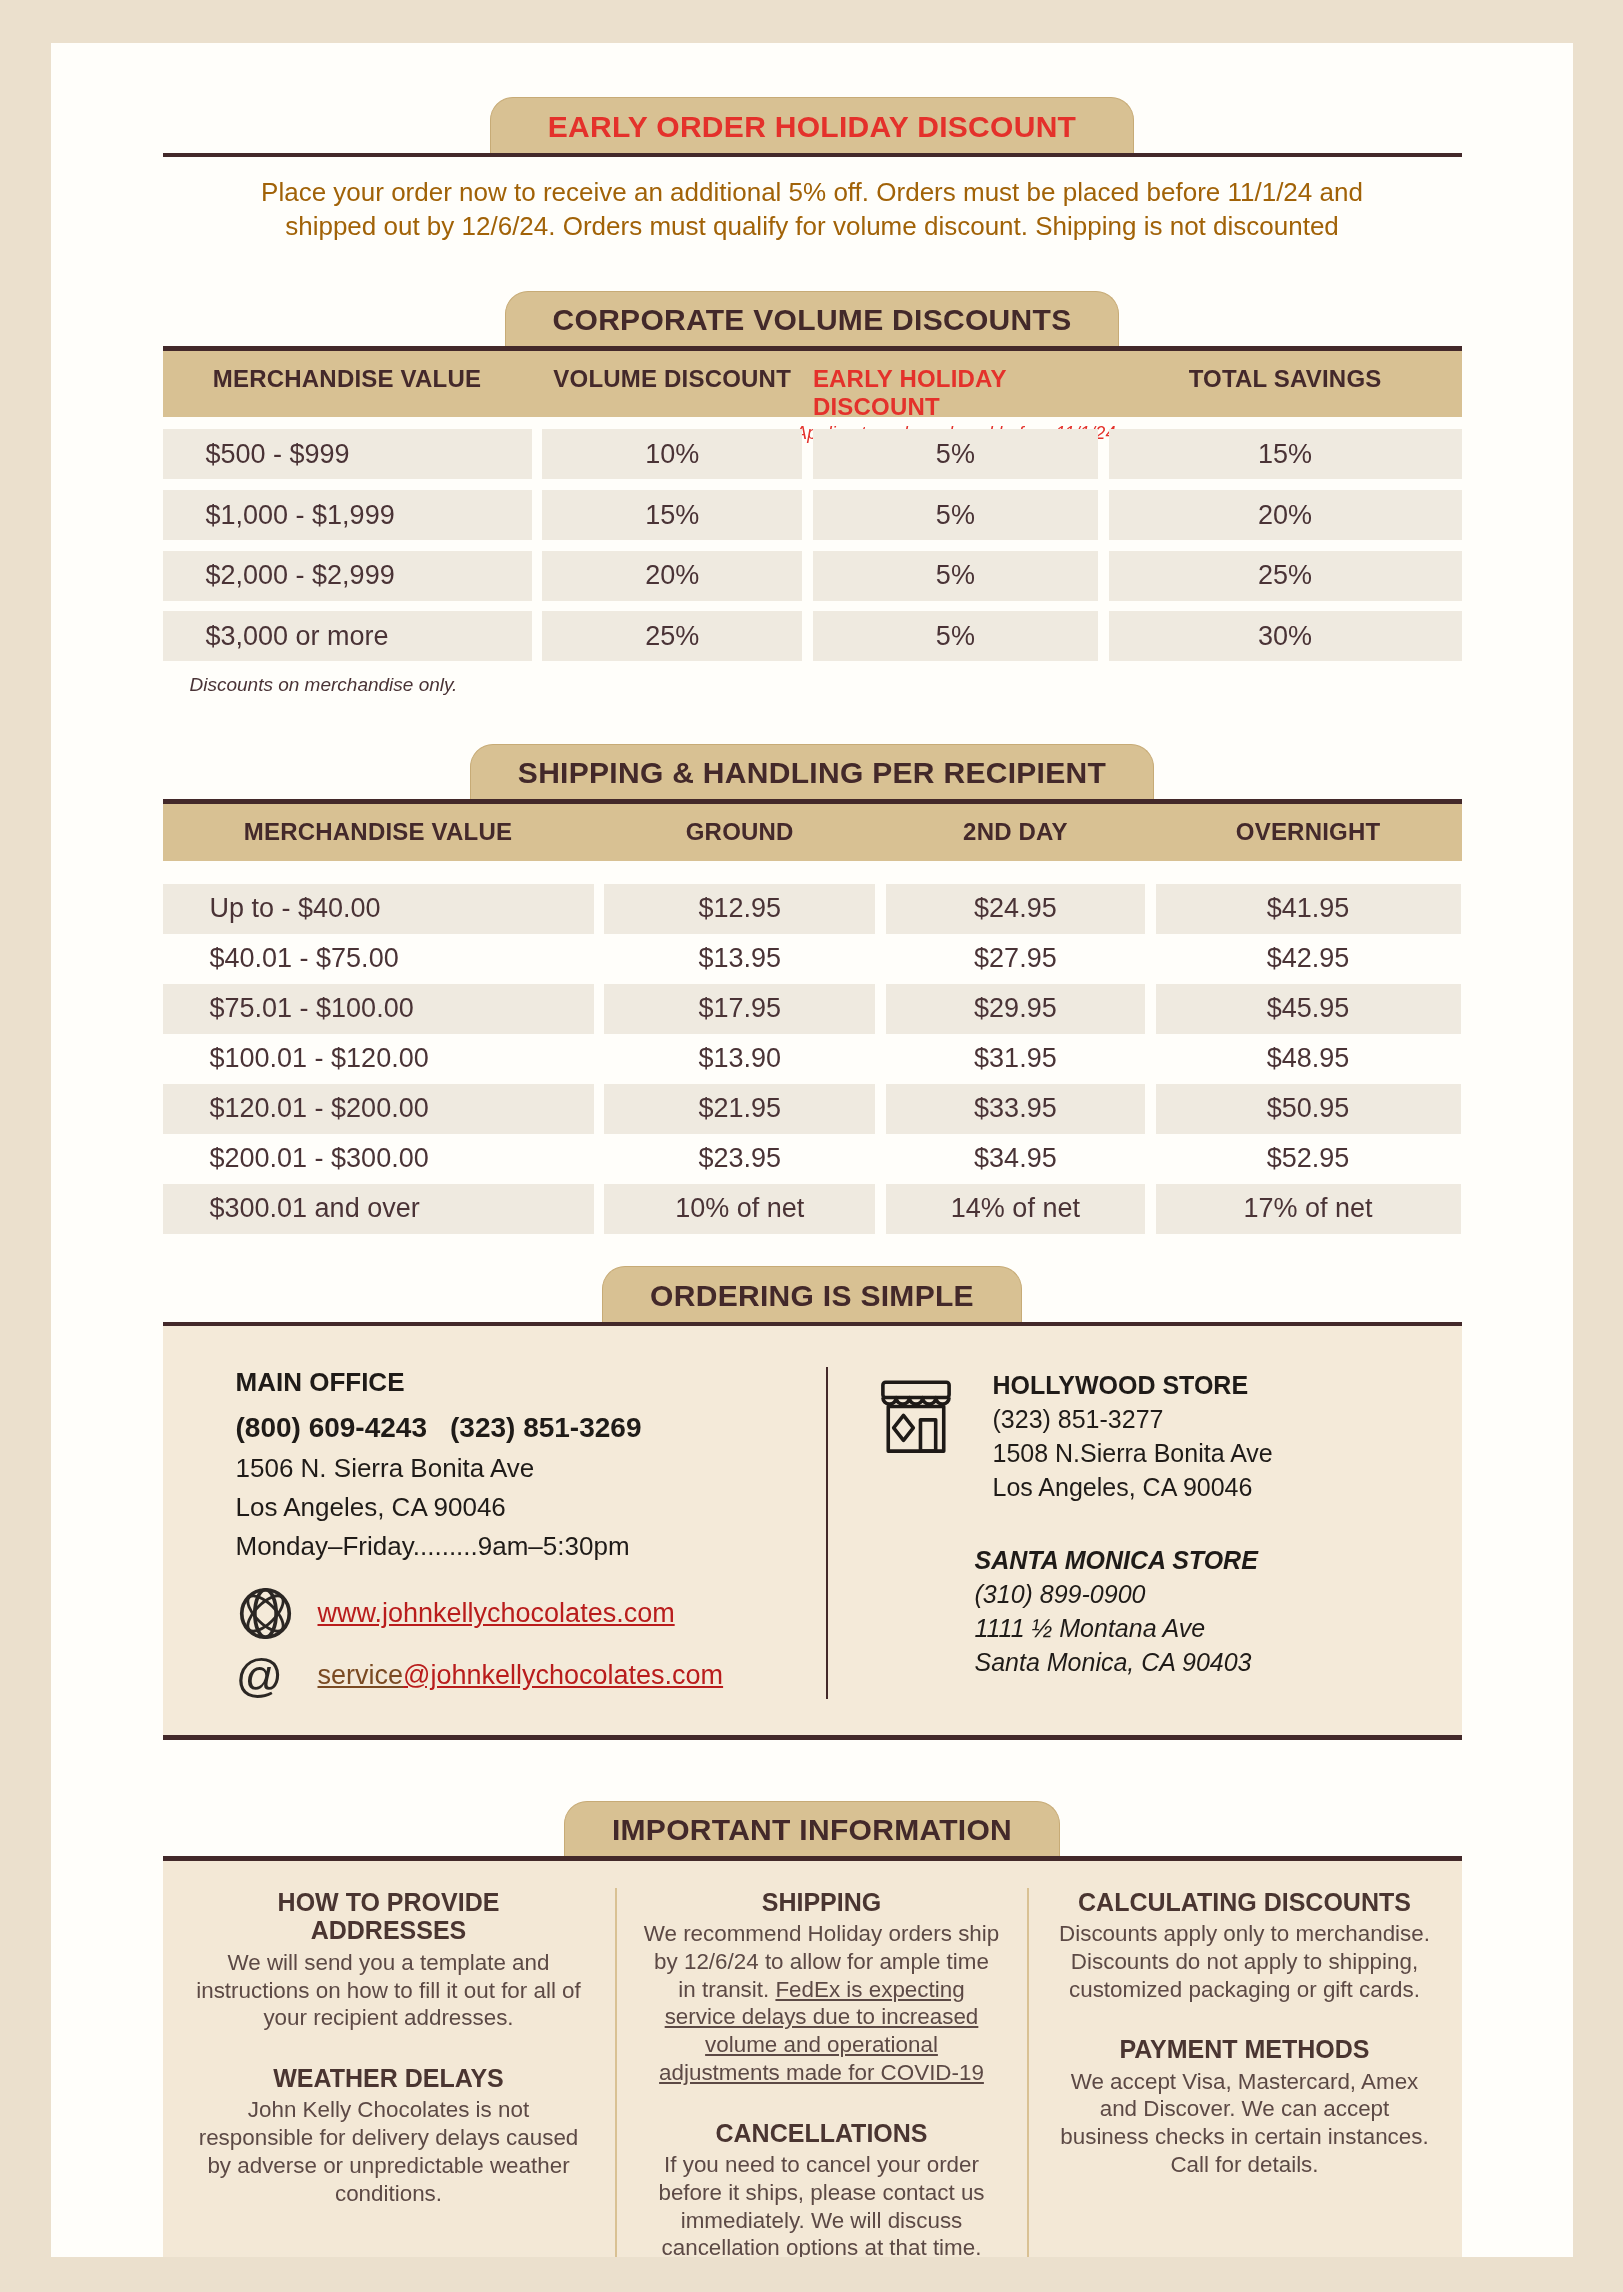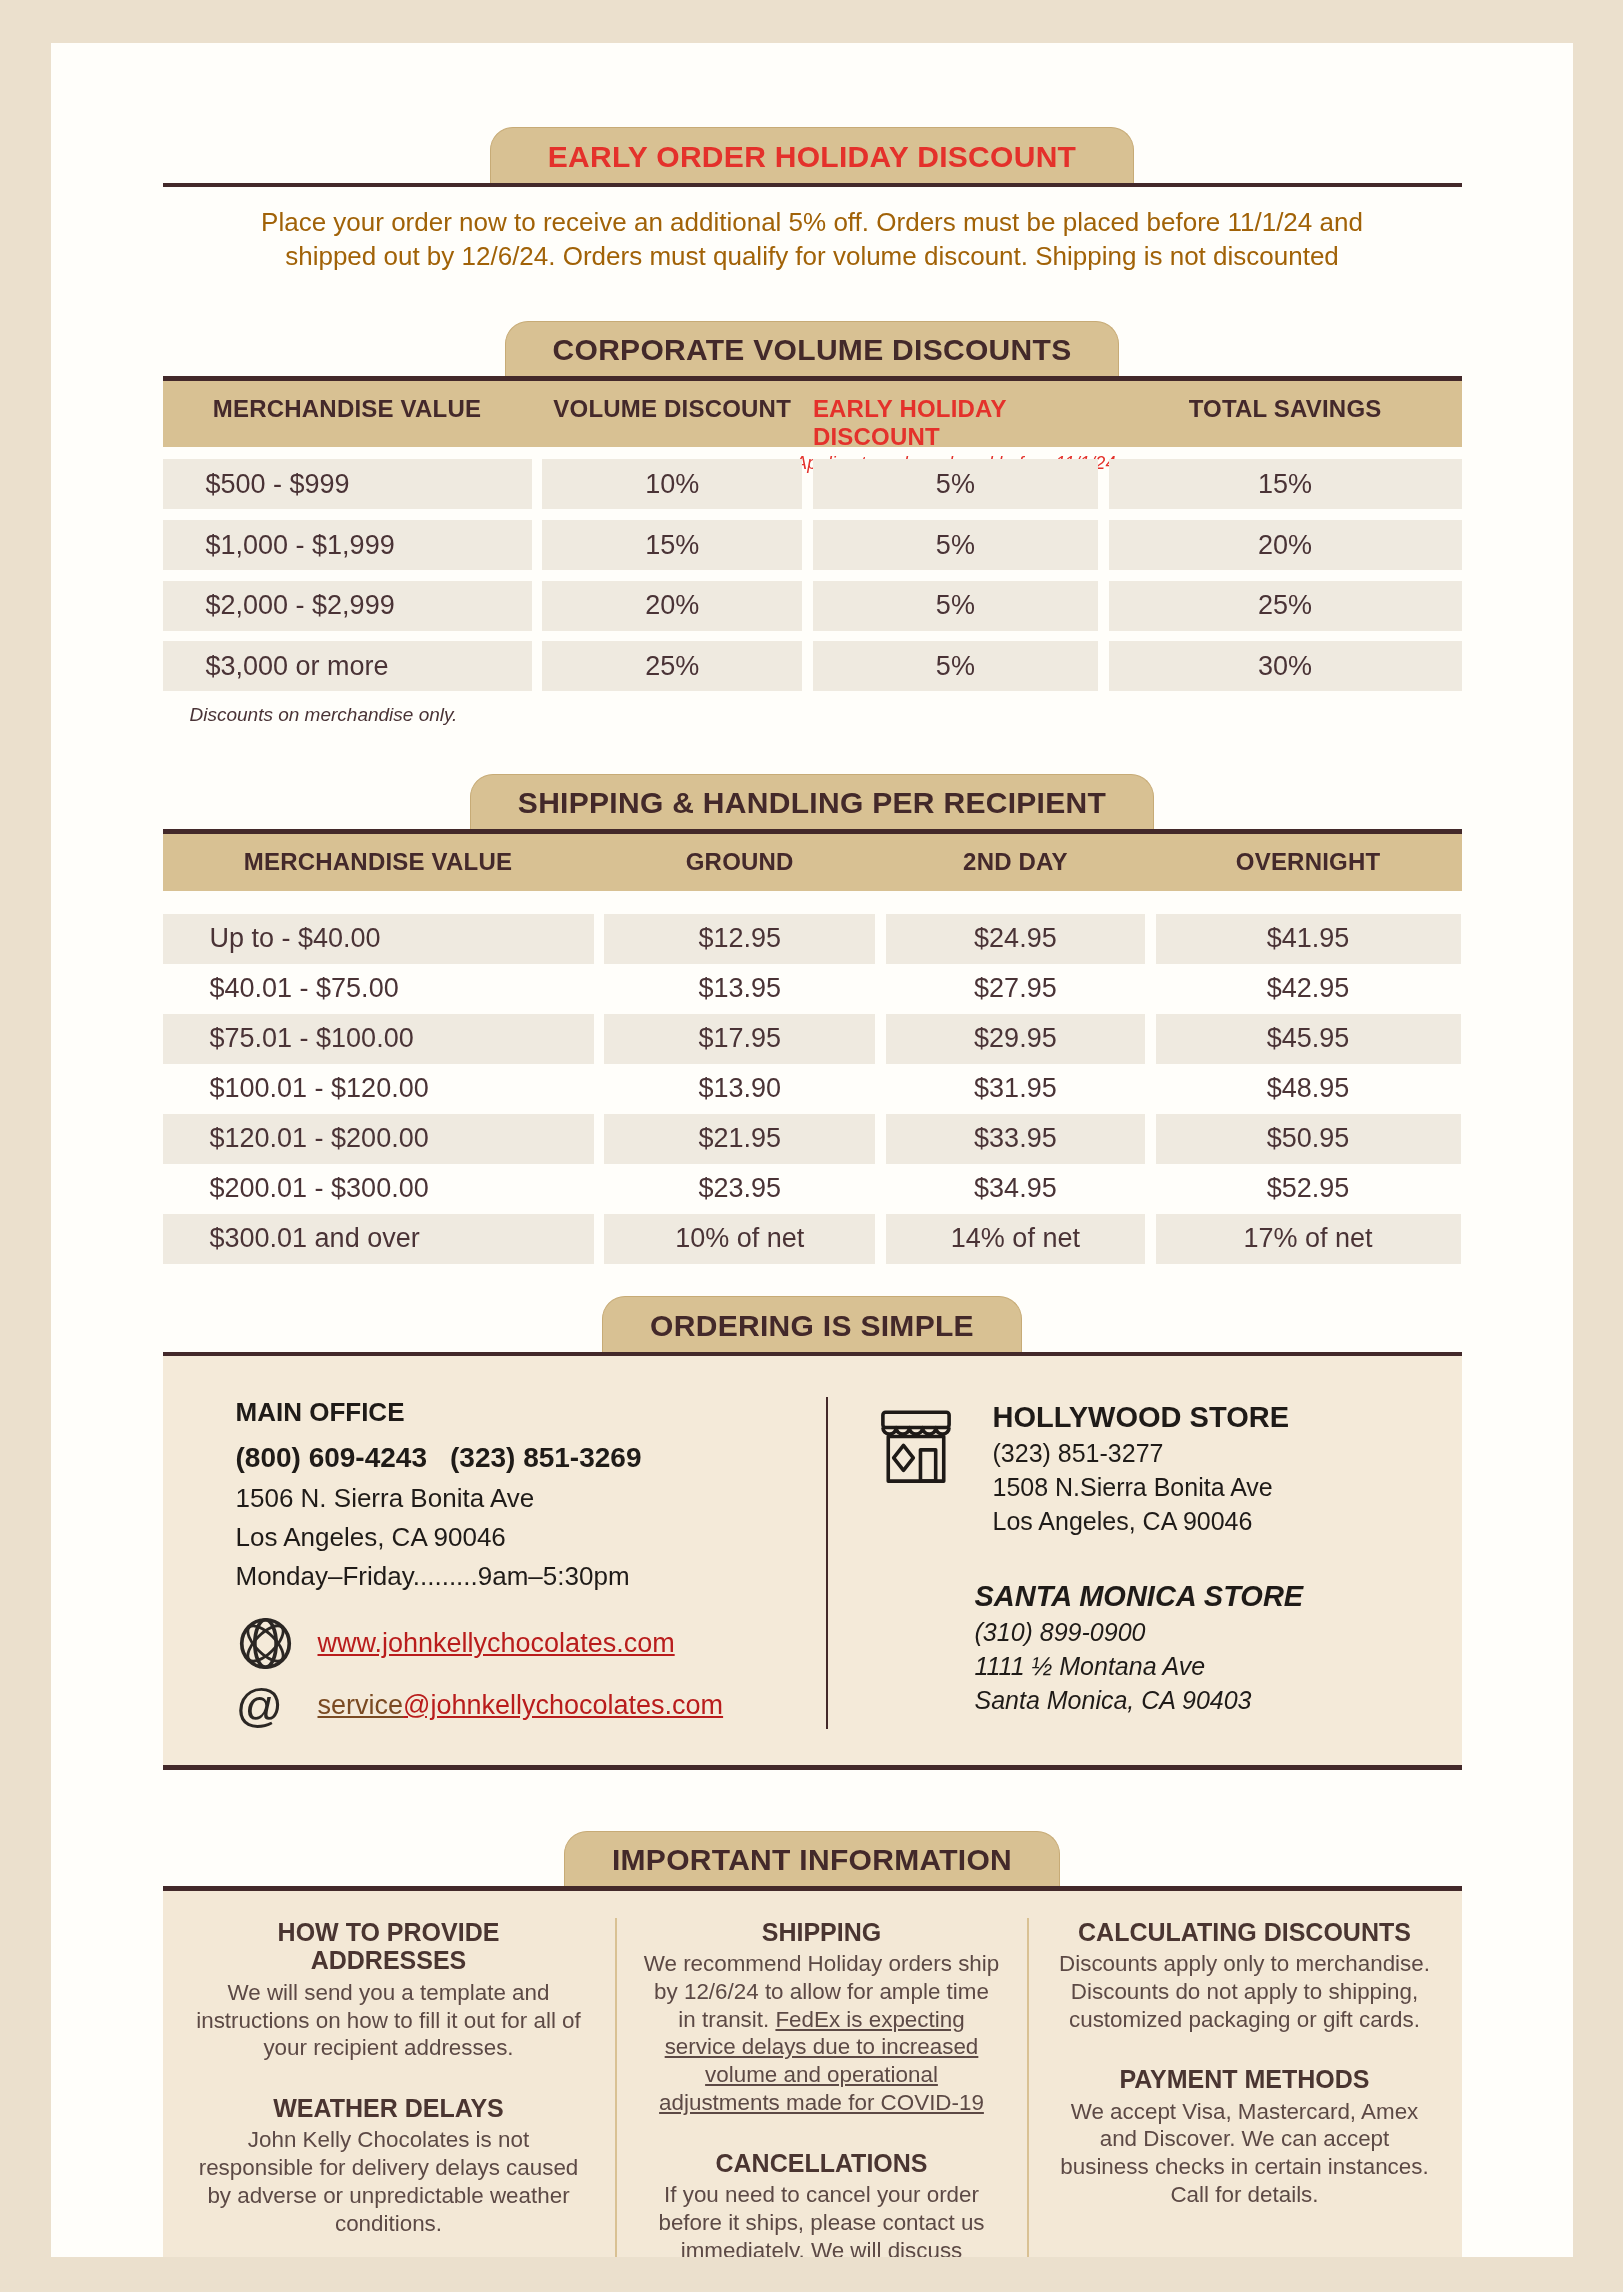--- a/index.html
+++ b/index.html
@@ -7,21 +7,21 @@
     width: 1624px; height: 2293px; position: relative;
     background: #EBE0CD;
     font-family: "Liberation Sans", sans-serif;
     -webkit-font-smoothing: antialiased;
   }
   .page {
     position: absolute; top: 43px; left: 51px;
     width: 1522px; height: 2214px;
     background: #FFFEFA;
     box-sizing: border-box;
-    padding-top: 84px;
+    padding-top: 54px;
     overflow: hidden;
   }
   .content { width: 1299px; margin: 0 auto; }
 
   
   .tab {
     display: table; margin: 0 auto;
     background: #D8C193;
     border: 1.8px solid #C7AB76; border-bottom: none;
     border-radius: 23px 23px 0 0;
@@ -98,21 +98,21 @@
   .office-phones { font-size: 28px; font-weight: bold; color: #1F1B18; line-height: 1.5; }
   .office-phones .p2 { margin-left: 23px; }
   .contact-row { display: flex; align-items: center; margin-top: 18px; }
   .contact-row.email-row { margin-top: 9px; }
   .icon-wrap { width: 82px; display: flex; justify-content: flex-start; }
   .link-blue { font-size: 27px; color: #b91c1c; text-decoration: underline; }
   .link-brown { font-size: 27px; color: #7A4A22; text-decoration: underline; }
   .at-glyph { font-size: 47px; color: #2B2724; line-height: 1; }
   .store-row { display: flex; }
   .store-icon-wrap { width: 122px; padding-top: 5.4px; }
-  .store-heading { font-size: 29px; font-weight: bold; color: #1F1B18; margin-bottom: 3.6px; }
+  .store-heading { font-size: 25px; font-weight: bold; color: #1F1B18; margin-bottom: 3.6px; }
   .store-line { font-size: 25px; color: #1F1B18; line-height: 1.35; }
   .store-block-2 { margin-left: 104px; margin-top: 41px; font-style: italic; }
 
   
   .imp-panel {
     background: #F3E8D6; display: flex;
     padding: 27px 0 39px; box-sizing: border-box;
   }
   .imp-col { box-sizing: border-box; padding: 0 27px; text-align: center; }
   .imp-col.c1 { width: 452px; }

